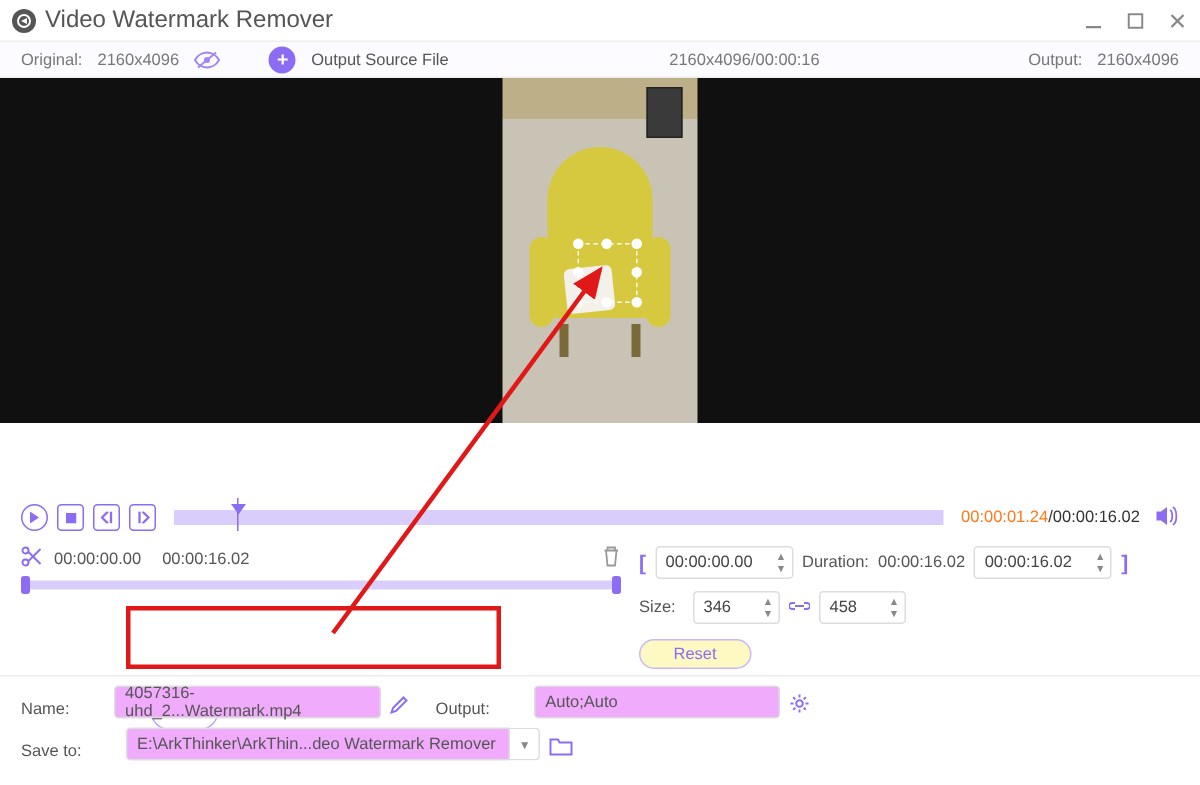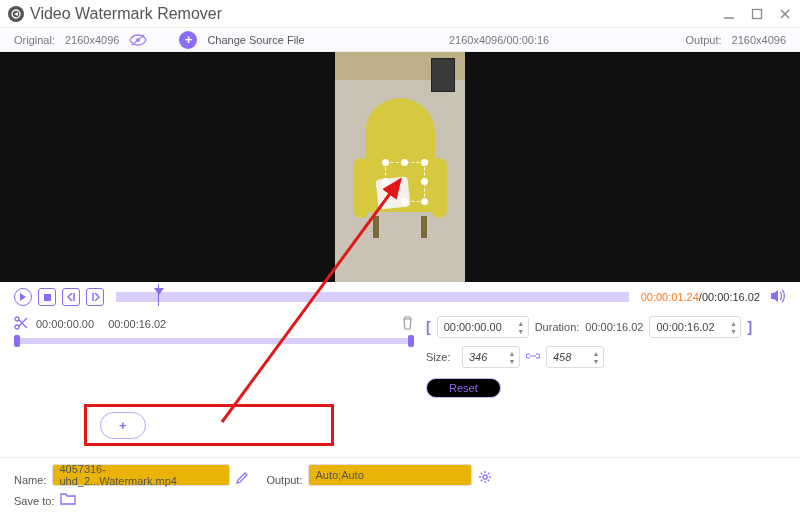--- a/index.html
+++ b/index.html
@@ -32,21 +32,21 @@
 .chair .pillow { position:absolute; left:26px; top:80px; width:32px; height:30px; background:#f4f1ea; border-radius:4px; transform: rotate(-6deg);}
 .chair .leg1 { position:absolute; left:22px; top:118px; width:6px; height:22px; background:#7a6a3a;}
 .chair .leg2 { position:absolute; right:22px; top:118px; width:6px; height:22px; background:#7a6a3a;}
 .selbox { position: absolute; left: 50px; top: 110px; width: 40px; height: 40px; border: 1px dashed rgba(255,255,255,.9); }
 .selbox .h { position: absolute; width: 7px; height: 7px; background: #fff; border-radius: 50%; }
 .h.tl{left:-4px;top:-4px}.h.tm{left:calc(50% - 4px);top:-4px}.h.tr{right:-4px;top:-4px}
 .h.ml{left:-4px;top:calc(50% - 4px)}.h.mr{right:-4px;top:calc(50% - 4px)}
 .h.bl{left:-4px;bottom:-4px}.h.bm{left:calc(50% - 4px);bottom:-4px}.h.br{right:-4px;bottom:-4px}
 
 
-.player { height: 30px; display: flex; align-items: center; padding: 0 14px; gap: 6px; }
+.player { height: 30px; display: flex; align-items: center; padding: 0 14px; gap: 6px; margin-top: 48px; }
 .pbtn { width: 18px; height: 18px; border: 1.5px solid #8b6cf3; border-radius: 3px; display: flex; align-items: center; justify-content: center; color: #8b6cf3; cursor: pointer; font-size: 9px; }
 .pbtn.round { border-radius: 50%; }
 .timeline { flex: 1; height: 10px; background: #d9cefb; position: relative; cursor: pointer; margin: 0 6px;}
 .timeline .thumb { position: absolute; left: 38px; top: -4px; width: 0; height: 0; border-left: 5px solid transparent; border-right: 5px solid transparent; border-top: 7px solid #8b6cf3; }
 .timeline .stick { position: absolute; left: 42px; top: -8px; width: 1px; height: 22px; background: #8b6cf3; }
 .timecode { font-size: 11px; color: #333; white-space: nowrap; }
 .timecode .cur { color: #ff7a1a; }
 .vol { color: #8b6cf3; margin-left: 4px; }
 
 
@@ -61,30 +61,30 @@
 
 .addarea { position: absolute; left: 86px; top: 96px; }
 .addbtn { border: 1px solid #b8a5f6; border-radius: 14px; padding: 5px 18px; color: #8b6cf3; display: flex; align-items: center; gap: 6px; background: #fff; cursor: pointer; font-size: 11px;}
 .redbox { position: absolute; border: 3px solid #e01818; pointer-events: none; }
 
 .rightpane { flex: 1; }
 .row { display: flex; align-items: center; gap: 6px; margin-bottom: 8px; font-size: 11px; color: #555;}
 .bracket { color: #8b6cf3; font-size: 14px; font-weight: bold; }
 .numbox { display: flex; align-items: center; border: 1px solid #ddd; border-radius: 3px; height: 22px; padding: 0 2px 0 6px; background: #fff;}
 .numbox input { border: none; width: 70px; font-size: 11px; outline: none; color: #444;}
-.numbox.small input { width: 36px; font-style: italic; }
+.numbox.small input { width: 36px; }
 .spin { display: flex; flex-direction: column; margin-left: 2px; }
 .spin div { width: 10px; height: 8px; font-size: 7px; color: #888; display:flex; align-items:center; justify-content:center; cursor:pointer; line-height:1;}
 .link { color: #8b6cf3; }
-.resetbtn { border: 1px solid #c9b8f8; border-radius: 12px; padding: 3px 22px; color: #8b6cf3; background: #000000; cursor: pointer; font-size: 11px;}
+.resetbtn { border: 1px solid #c9b8f8; border-radius: 12px; padding: 3px 22px; color: #8b6cf3; background: #fef9c3; cursor: pointer; font-size: 11px;}
 
 
 .bottom { position: absolute; bottom: 10px; left: 14px; right: 14px; }
 .brow { display: flex; align-items: flex-end; gap: 6px; font-size: 11px; color: #555; margin-bottom: 6px;}
-.txt { border: 1px solid #ddd; height: 22px; padding: 0 6px; display: flex; align-items: center; border-radius: 3px; background:#eab308; }
+.txt { border: 1px solid #ddd; height: 22px; padding: 0 6px; display: flex; align-items: center; border-radius: 3px; background:#f0abfc;margin-left:24px; }
 .pencil { color: #8b6cf3; cursor:pointer;}
 .gear { color: #8b6cf3; cursor:pointer;}
 .dd { display: flex; }
 .dd .txt { border-radius: 3px 0 0 3px; }
 .dd .ar { border: 1px solid #ddd; border-left: none; width: 20px; height: 22px; display:flex;align-items:center;justify-content:center; font-size:8px; color:#888; cursor:pointer; border-radius: 0 3px 3px 0;}
 .folder { color: #8b6cf3; cursor:pointer;}
 .export { position: absolute; right: 0; bottom: 4px; background: #9b7ff5; color: #fff; border: none; border-radius: 5px; padding: 10px 48px; font-size: 13px; cursor: pointer; }
 hr.sep { border: none; border-top: 1px solid #eee; margin: 6px -14px;}
 
 
@@ -126,21 +126,21 @@
   <span>2160x4096</span>
   <span class="eye">
     <svg width="18" height="12" viewBox="0 0 18 12">
         <path d="M1 6c2-4 6-5 8-5s6 1 8 5c-2 4-6 5-8 5s-6-1-8-5z" fill="none" stroke="#a184f5" stroke-width="1.3"></path>
         <circle cx="9" cy="6" r="2" fill="#a184f5"></circle>
         <line x1="3" y1="11" x2="15" y2="1" stroke="#a184f5" stroke-width="1.3"></line>
       </svg>
   </span>
   <span style="width:12px"></span>
   <div class="plusbtn">+</div>
-  <span class="change">Change Source File</span>
+  <span class="change">Output Source File</span>
   <span class="spacer"></span>
   <span style="margin-left:8px">2160x4096/00:00:16</span>
   <span class="spacer"></span>
   <span>Output:</span>
   <span>2160x4096</span>
 </div>
 
 <div class="video">
   <div class="frame">
     <div class="wallpic"></div>
@@ -298,20 +298,26 @@
     <div class="txt" style="width:164px">
         <span>Auto;Auto</span>
       </div>
     <span class="gear"><svg width="14" height="14" viewBox="0 0 14 14">
           <circle cx="7" cy="7" r="2.2" fill="none" stroke="#8b6cf3" stroke-width="1.3"></circle>
           <path d="M7 1v2M7 11v2M1 7h2M11 7h2M2.8 2.8l1.4 1.4M9.8 9.8l1.4 1.4M11.2 2.8L9.8 4.2M4.2 9.8l-1.4 1.4" stroke="#8b6cf3" stroke-width="1.3"></path>
         </svg></span>
   </div>
   <div class="brow">
     <span>Save to:</span>
+    <div class="dd">
+      <div class="txt" style="width:256px">
+          <span>E:\ArkThinker\ArkThin...deo Watermark Remover</span>
+        </div>
+      <div class="ar">▼</div>
+    </div>
     <span class="folder"><svg width="16" height="13">
           <path d="M1 2h5l1 2h8v8H1z" fill="none" stroke="#8b6cf3" stroke-width="1.3"></path>
         </svg></span>
   </div>
 </div>
 
 <div class="redbox" style="left:84px; top:404px; width:250px; height:42px;"></div>
 
 <svg class="arrow" style="left:0;top:0" width="800" height="523">
   <defs>

